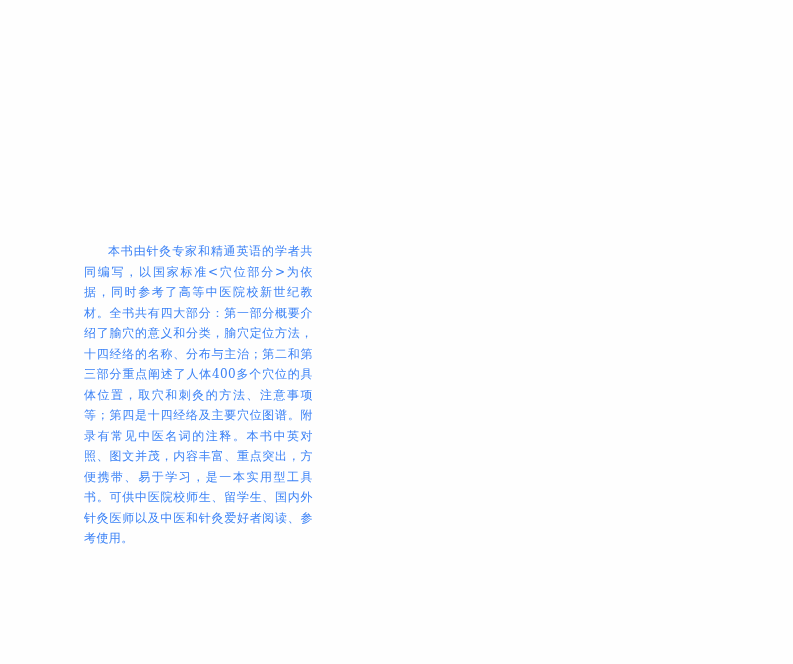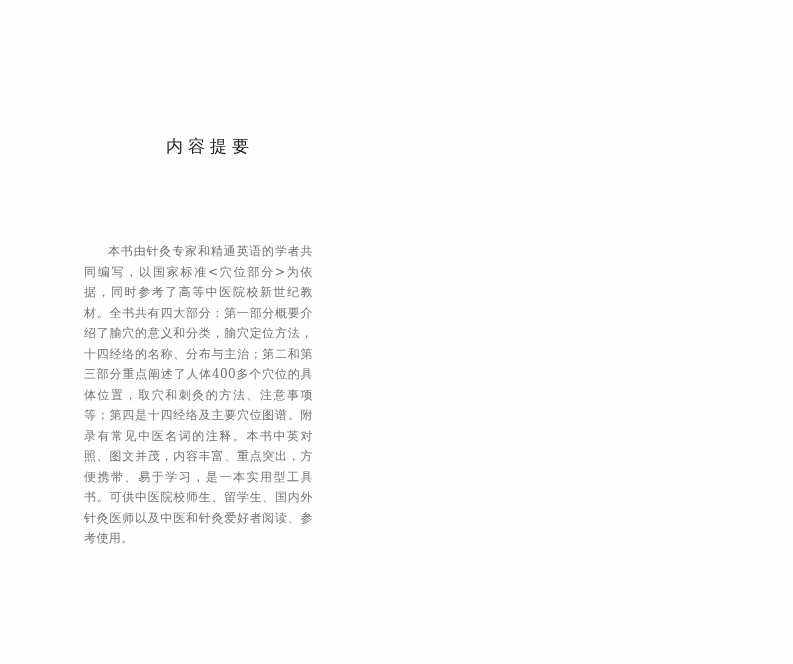--- a/index.html
+++ b/index.html
@@ -39,30 +39,29 @@
       position: absolute;
       left: 84px;
       top: 241px;
       width: 229px;
       font-family: "DejaVu Serif", "Liberation Serif", serif;
       font-size: 12px;
       line-height: 20.5px;
       letter-spacing: 0.4px;
       text-align: justify;
       text-indent: 2em;
-      color: #737373;
+      color: #3b82f6;
     }
   </style>
 </head>
 <body>
 
 <div class="spread">
 
   <div class="page page-left">
-    <div class="cn-title">内容提要</div>
     <div class="cn-body">本书由针灸专家和精通英语的学者共同编写，以国家标准&lt;穴位部分&gt;为依据，同时参考了高等中医院校新世纪教材。全书共有四大部分：第一部分概要介绍了腧穴的意义和分类，腧穴定位方法，十四经络的名称、分布与主治；第二和第三部分重点阐述了人体400多个穴位的具体位置，取穴和刺灸的方法、注意事项等；第四是十四经络及主要穴位图谱。附录有常见中医名词的注释。本书中英对照、图文并茂，内容丰富、重点突出，方便携带、易于学习，是一本实用型工具书。可供中医院校师生、留学生、国内外针灸医师以及中医和针灸爱好者阅读、参考使用。</div>
   </div>
 
   <div class="page page-right">
     
     
   </div>
 
 </div>
 

